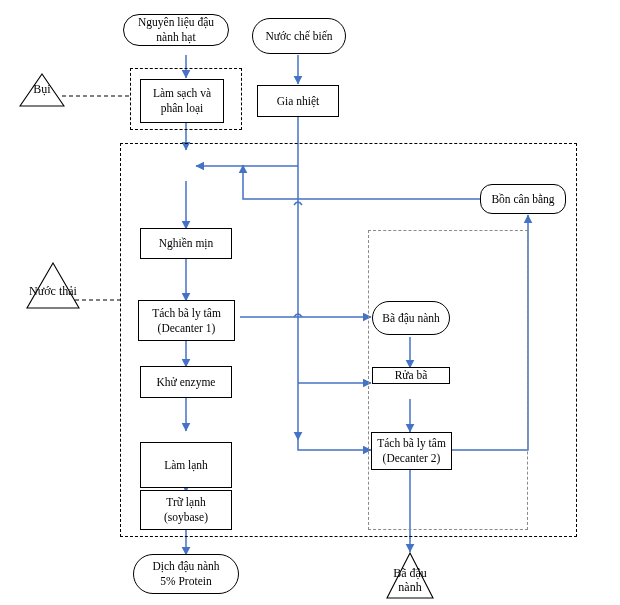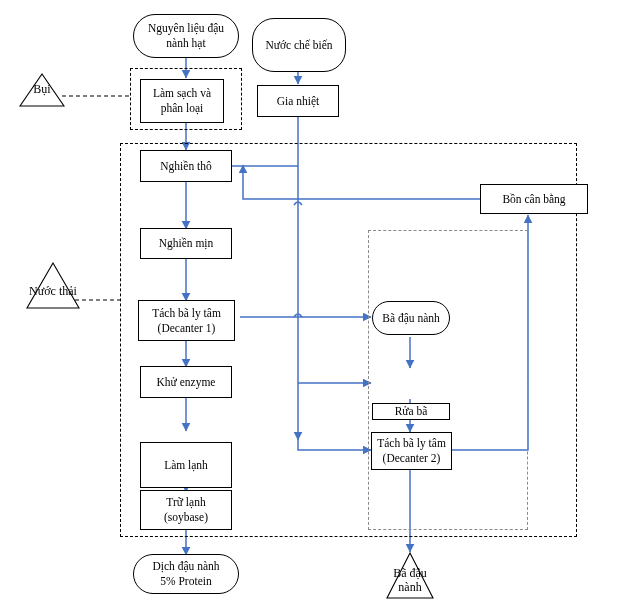--- a/index.html
+++ b/index.html
@@ -100,45 +100,42 @@
       <path d="M294,205 q4,-6 8,0"></path>
       <path d="M294,317 q4,-6 8,0"></path>
     </g>
 
     <g stroke="#000" stroke-width="1.2" fill="none" stroke-dasharray="4,3">
       <path d="M62,96 L130,96"></path>
       <path d="M75,300 L120,300"></path>
     </g>
   </svg>
 
-  <div class="node stadium two-line" style="left:133px;top:14px;width:106px;height:44px;">
+  <div class="node stadium two-line" style="left:123px;top:14px;width:106px;height:32px;">
     <div>
       <span>Nguyên liệu đậu</span>
       <span>nành hạt</span>
     </div>
   </div>
 
-  <div class="node stadium" style="left:252px;top:18px;width:94px;height:54px;">
+  <div class="node stadium" style="left:252px;top:18px;width:94px;height:36px;">
     <span>Nước chế biến</span>
   </div>
 
   <div class="node rect two-line" style="left:140px;top:79px;width:84px;height:44px;">
     <div>
       <span>Làm sạch và</span>
       <span>phân loại</span>
     </div>
   </div>
 
   <div class="node rect" style="left:257px;top:85px;width:82px;height:32px;">
     <span>Gia nhiệt</span>
   </div>
 
-  <div class="node rect" style="left:140px;top:150px;width:92px;height:32px;">
-    <span>Nghiền thô</span>
-  </div>
 
   <div class="node rect" style="left:140px;top:228px;width:92px;height:31px;font-family:Liberation Serif, serif;">
     <span>Nghiền mịn</span>
   </div>
 
   <div class="node rect two-line" style="left:138px;top:300px;width:97px;height:41px;">
     <div>
       <span>Tách bã ly tâm</span>
       <span>(Decanter 1)</span>
     </div>
@@ -159,29 +156,29 @@
     </div>
   </div>
 
   <div class="node stadium two-line" style="left:133px;top:554px;width:106px;height:40px;">
     <div>
       <span>Dịch đậu nành</span>
       <span>5% Protein</span>
     </div>
   </div>
 
-  <div class="node rect" style="left:480px;top:184px;width:108px;height:30px;">
+  <div class="node rect" style="left:480px;top:184px;width:86px;height:30px;border-radius:12px;">
     <span>Bồn cân bằng</span>
   </div>
 
   <div class="node stadium" style="left:372px;top:301px;width:78px;height:34px;">
     <span>Bã đậu nành</span>
   </div>
 
-  <div class="node rect" style="left:372px;top:367px;width:78px;height:17px;margin-top:36px;">
+  <div class="node rect" style="left:372px;top:367px;width:78px;height:17px;">
     <span>Rửa bã</span>
   </div>
 
   <div class="node rect two-line" style="left:371px;top:432px;width:81px;height:38px;">
     <div>
       <span>Tách bã ly tâm</span>
       <span>(Decanter 2)</span>
     </div>
   </div>
 

